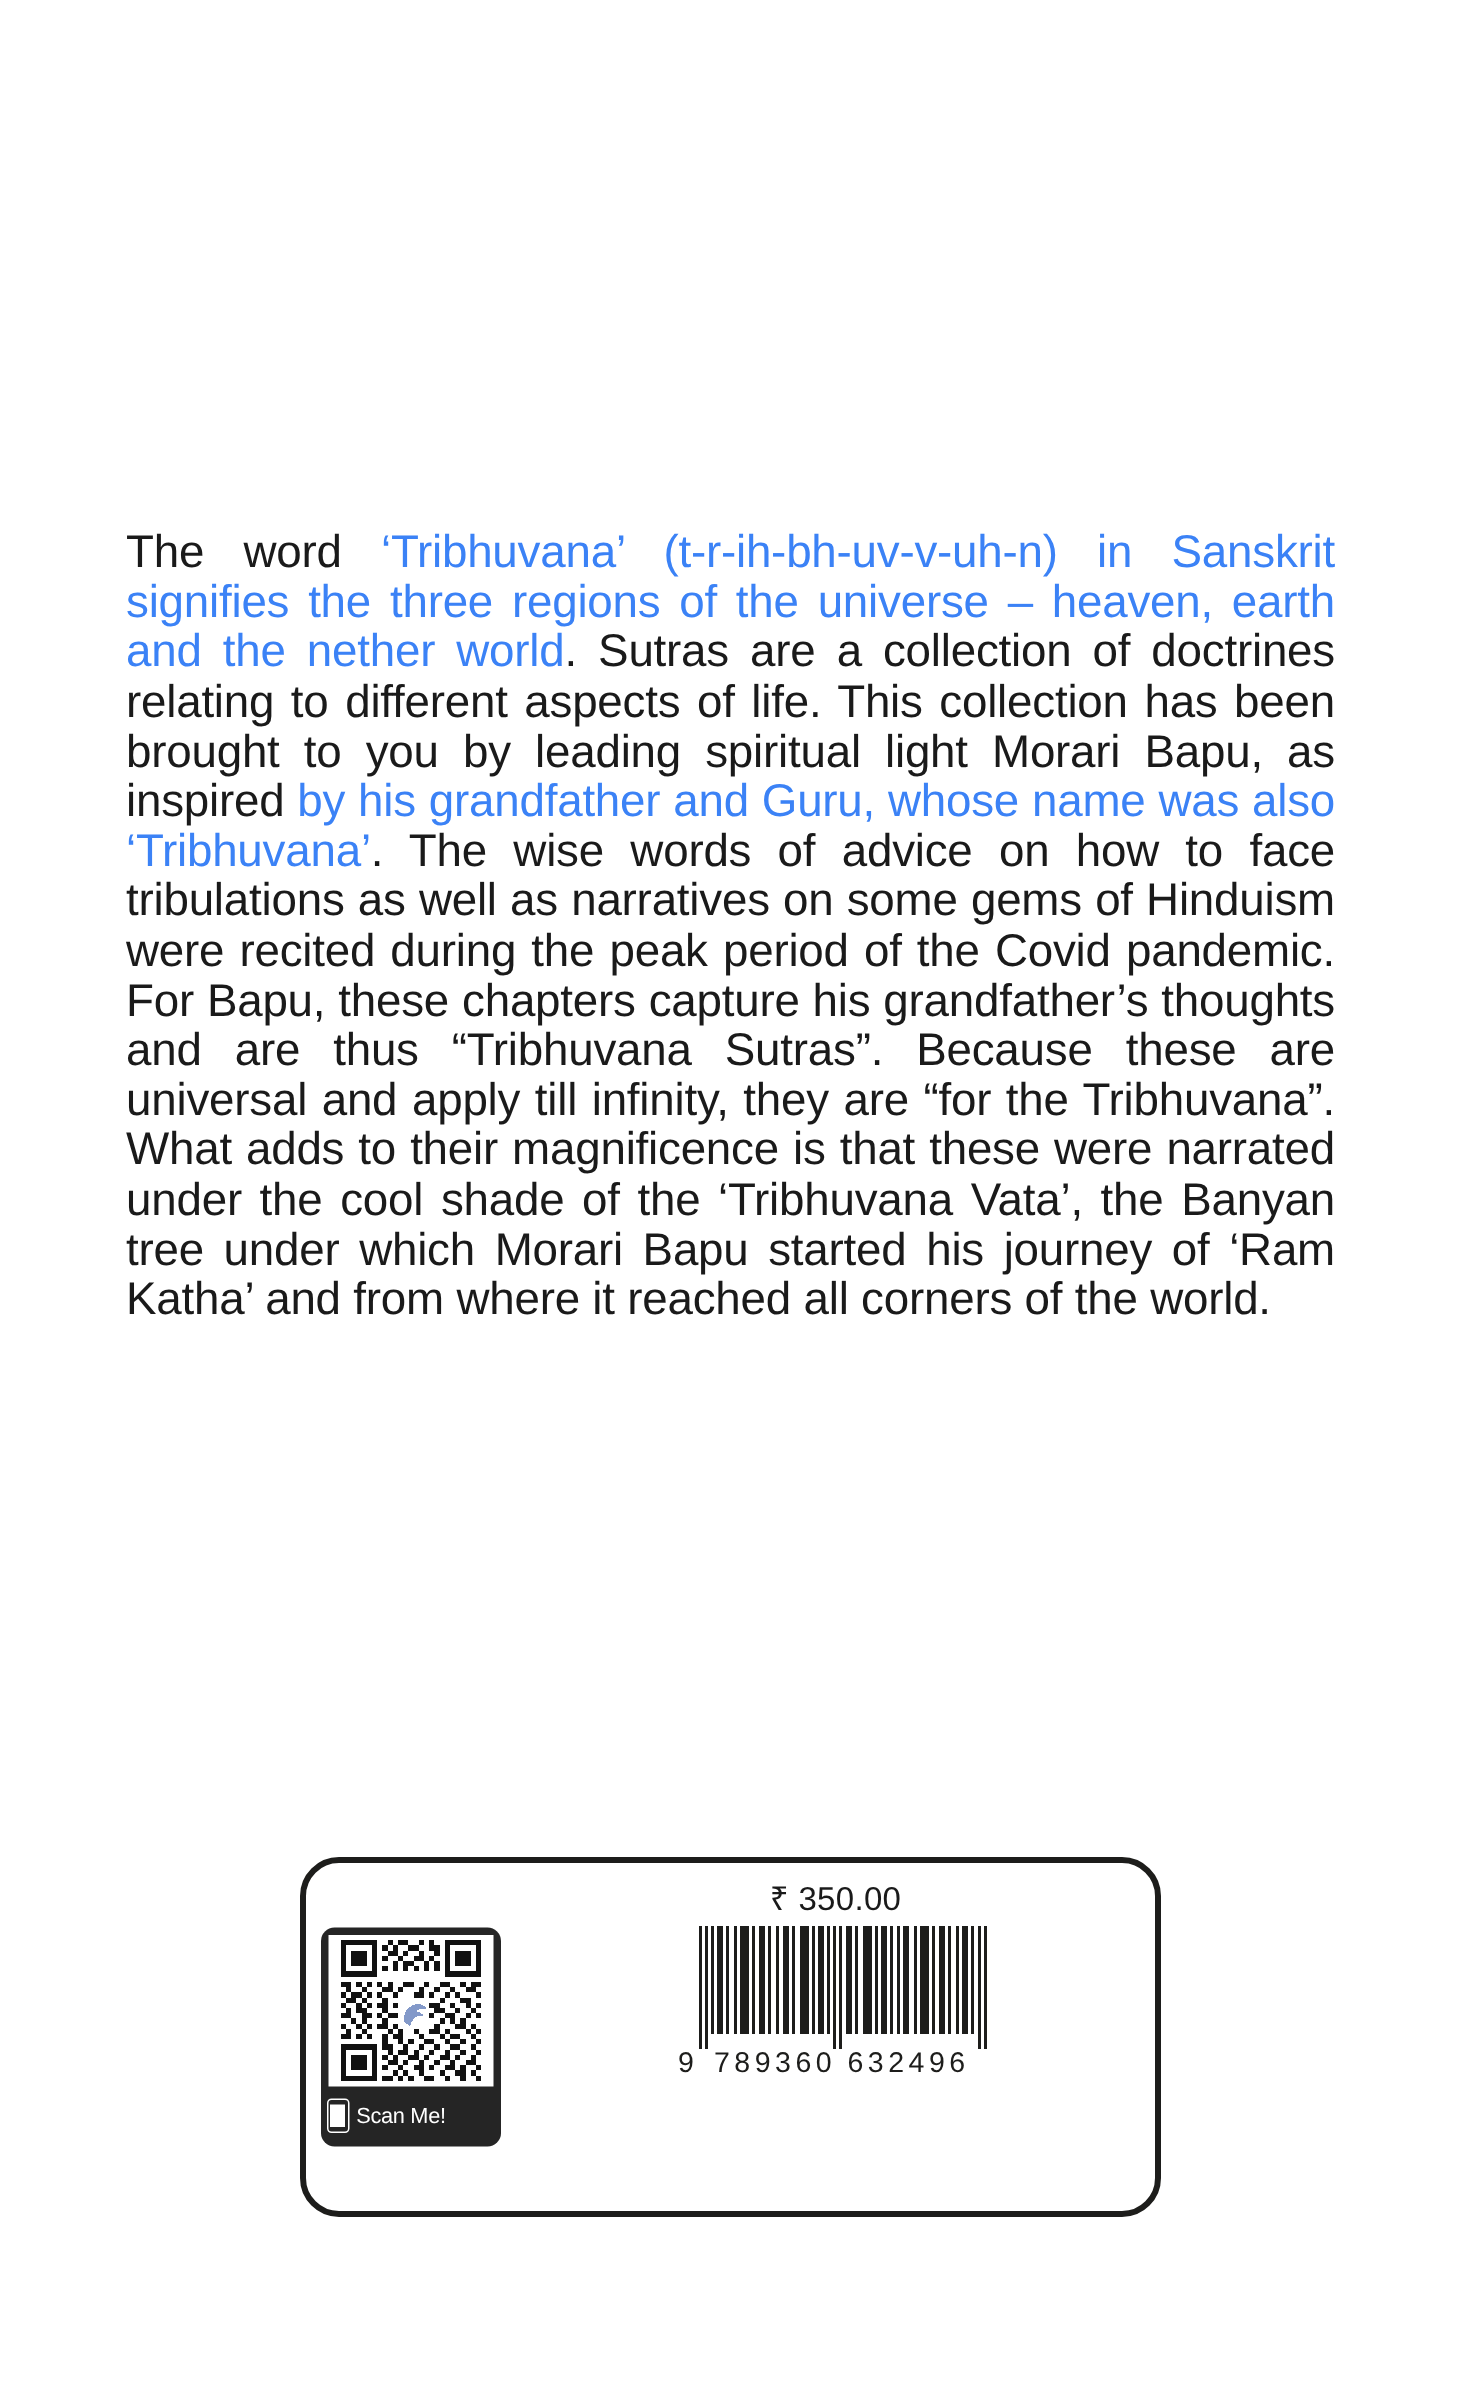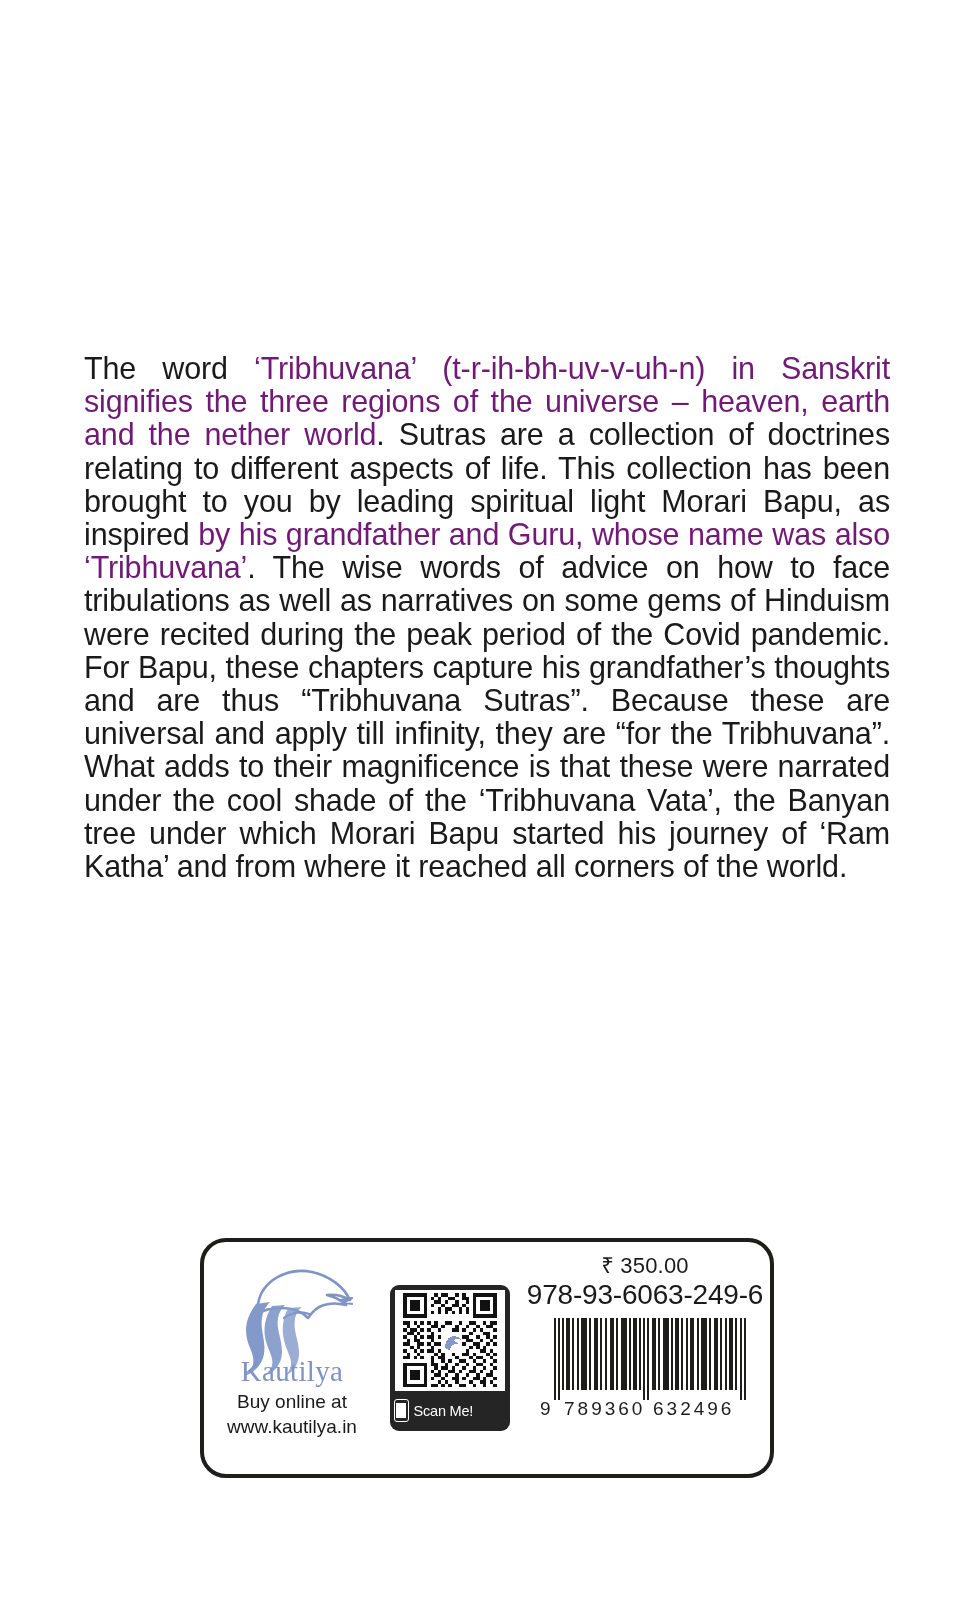--- a/index.html
+++ b/index.html
@@ -22,21 +22,21 @@
     top: 352px;
     width: 806px;
     text-align: justify;
     text-justify: inter-word;
     font-size: 30.5px;
     line-height: 33.2px;
     color: #1a1a1a;
     letter-spacing: -0.15px;
     -webkit-font-smoothing: antialiased;
   }
-  .blurb .accent { color: #701a75; margin-top: 44px; }
+  .blurb .accent { color: #3b82f6; margin-top: 44px; }
   .blurb p { margin: 0; }
 
   
   .info-box {
     position: absolute;
     left: 200px;
     top: 1238px;
     width: 574px;
     height: 240px;
     box-sizing: border-box;
@@ -175,39 +175,20 @@
 <body>
 
 <div class="blurb">
   <p>
     <span>The word </span><span class="accent">‘Tribhuvana’ (t-r-ih-bh-uv-v-uh-n) in Sanskrit signifies the three regions of the universe – heaven, earth and the nether world</span><span>. Sutras are a collection of doctrines relating to different aspects of life. This collection has been brought to you by leading spiritual light Morari Bapu, as inspired </span><span class="accent">by his grandfather and Guru, whose name was also ‘Tribhuvana’</span><span>. The wise words of advice on how to face tribulations as well as narratives on some gems of Hinduism were recited during the peak period of the Covid pandemic. For Bapu, these chapters capture his grandfather’s thoughts and are thus “Tribhuvana Sutras”. Because these are universal and apply till infinity, they are “for the Tribhuvana”. What adds to their magnificence is that these were narrated under the cool shade of the ‘Tribhuvana Vata’, the Banyan tree under which Morari Bapu started his journey of ‘Ram Katha’ and from where it reached all corners of the world.</span>
   </p>
 </div>
 
 <div class="info-box">
 
-  <div class="pub-col">
-    <div class="logo-wrap">
-      <svg viewBox="0 0 140 132" xmlns="http://www.w3.org/2000/svg" aria-hidden="true">
-
-        <path d="M36 48 C40 24, 66 11, 90 16 C108 20, 122 31, 128 44 C121 40, 112 38, 105 39 C113 41, 120 45, 124 49 C116 47, 108 47, 102 49 C95 51, 90 56, 86 62 C80 56, 70 52, 60 52 C50 52, 41 54, 36 58 Z" fill="none" stroke="#7f94c4" stroke-width="2.6" stroke-linejoin="round"></path>
-
-        <path d="M62 62 C70 56, 80 55, 87 58" fill="none" stroke="#7f94c4" stroke-width="2.2" stroke-linecap="round"></path>
-
-        <path d="M118 44 L130 42 L121 47 L131 48" fill="none" stroke="#7f94c4" stroke-width="2.2" stroke-linejoin="round"></path>
-
-        <path d="M34 48 C22 64, 22 78, 28 92 C34 106, 32 112, 22 120 C30 118, 40 110, 42 98 C44 84, 38 74, 40 62 C41 55, 44 50, 48 46 Z" fill="#8399c9"></path>
-        <path d="M50 50 C40 66, 41 80, 47 94 C53 108, 51 112, 42 120 C52 117, 60 108, 60 96 C60 82, 54 74, 56 62 C57 56, 60 52, 63 49 Z" fill="#8399c9" opacity="0.92"></path>
-        <path d="M66 52 C58 68, 60 82, 66 96 C71 108, 70 112, 63 120 C72 116, 78 106, 77 95 C76 82, 71 74, 73 63 C74 57, 77 53, 80 51 Z" fill="#8399c9" opacity="0.8"></path>
-      </svg>
-      <div class="logo-wordmark">Kautilya</div>
-    </div>
-    <div class="buy-line">Buy online at</div>
-    <div class="buy-line">www.kautilya.in</div>
-  </div>
 
   <div class="qr-col">
     <div class="qr-card">
       <div class="qr-code">
         <svg viewBox="0 0 29 29" shape-rendering="crispEdges" xmlns="http://www.w3.org/2000/svg" aria-hidden="true">
           <rect width="29" height="29" fill="#ffffff"></rect>
           <g fill="#111111">
 
             <rect x="1" y="1" width="7" height="1"></rect>
               <rect x="1" y="7" width="7" height="1"></rect>
@@ -413,21 +394,20 @@
       </div>
       <div class="qr-foot">
         <span class="phone-ico"></span>
         <span class="scan-label">Scan Me!</span>
       </div>
     </div>
   </div>
 
   <div class="bc-col">
     <div class="price">₹ 350.00</div>
-    <div class="isbn">978-93-6063-249-6</div>
     <div class="barcode-wrap">
       <svg viewBox="0 0 222 102" shape-rendering="crispEdges" xmlns="http://www.w3.org/2000/svg" aria-hidden="true">
         <rect width="222" height="102" fill="#ffffff"></rect>
         <g fill="#1d1d1b">
 
           <rect x="20" y="2" width="2" height="82"></rect>
             <rect x="24" y="2" width="2" height="82"></rect>
 
           <rect x="28" y="2" width="2" height="72"></rect>
             <rect x="32" y="2" width="4" height="72"></rect>

